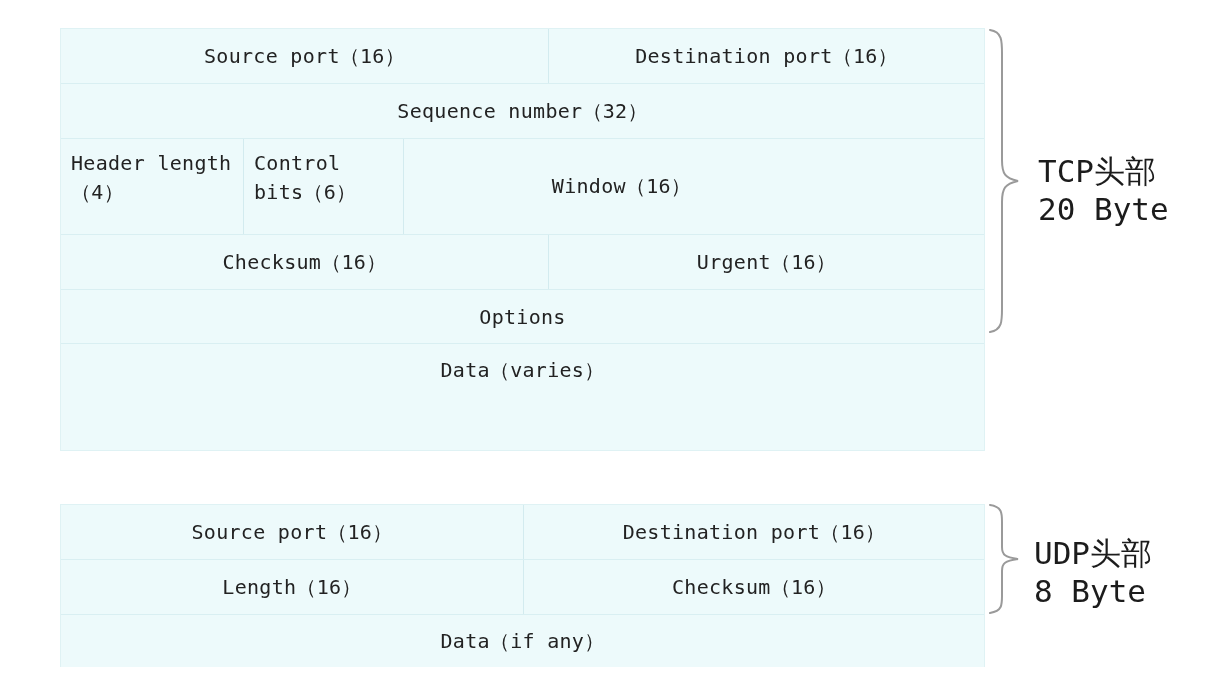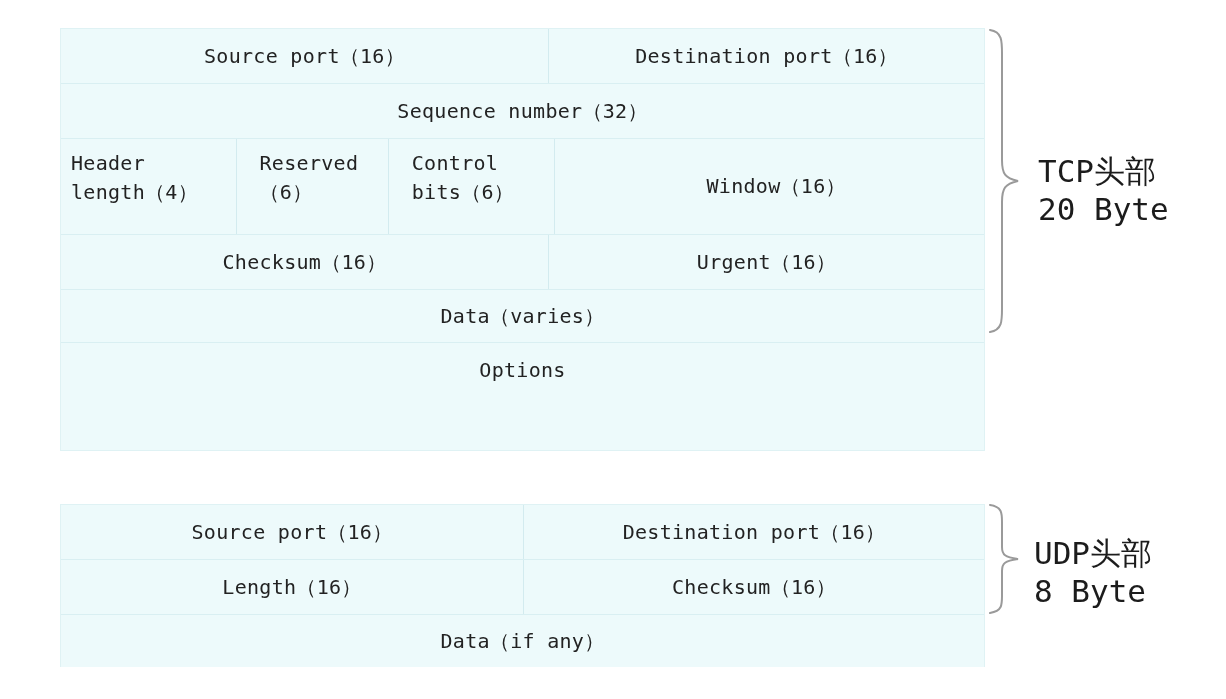--- a/index.html
+++ b/index.html
@@ -73,21 +73,21 @@
     white-space: normal;
     text-align: left;
     padding: 10px 8px 0 10px;
     line-height: 1.45;
   }
 
   
   #tcp-row-1 { height: 55px; }
   #tcp-row-2 { height: 55px; justify-content: flex-end; }
   #tcp-row-3 { height: 53px; }
-  #tcp-row-4 { height: 96px; gap: 13px; }
+  #tcp-row-4 { height: 96px; }
   #tcp-row-5 { height: 55px; }
   #tcp-row-6 { height: 54px; }
   #tcp-row-7 { height: 53px; }
 
   
   #udp-row-1 { height: 55px; }
   #udp-row-2 { height: 55px; }
   #udp-row-3 { height: 52px; }
 
   
@@ -134,36 +134,35 @@
       <div class="pkt-cell w-half-right">Destination port（16）</div>
     </div>
 
     <div class="pkt-row" id="tcp-row-2">
       <div class="pkt-cell w-full">Sequence number（32）</div>
     </div>
 
 
     <div class="pkt-row" id="tcp-row-4">
       <div class="pkt-cell wrap w-hdrlen">Header length（4）</div>
-      <div class="pkt-cell wrap w-reserved">Reserved（6）</div>
       <div class="pkt-cell wrap w-ctrlbits">Control bits（6）</div>
       <div class="pkt-cell w-window">Window（16）</div>
     </div>
 
     <div class="pkt-row" id="tcp-row-5">
       <div class="pkt-cell w-half-left">Checksum（16）</div>
       <div class="pkt-cell w-half-right">Urgent（16）</div>
     </div>
 
+    <div class="pkt-row" id="tcp-row-6">
+      <div class="pkt-cell w-full">Options</div>
+    </div>
+
     <div class="pkt-row" id="tcp-row-7">
       <div class="pkt-cell w-full">Data（varies）</div>
-    </div>
-
-    <div class="pkt-row" id="tcp-row-6">
-      <div class="pkt-cell w-full">Options</div>
     </div>
 
   </div>
 
   <div class="brace" id="tcp-brace">
     <svg width="34" height="306" viewBox="0 0 34 306" fill="none" xmlns="http://www.w3.org/2000/svg" aria-hidden="true">
       <path d="M3 2 C 16 4, 15 14, 15 30 L 15 132 C 15 146, 18 150, 31 153
                C 18 156, 15 160, 15 174 L 15 276 C 15 292, 16 302, 3 304" stroke="#9a9a9a" stroke-width="2" fill="none" stroke-linecap="round"></path>
     </svg>
   </div>

